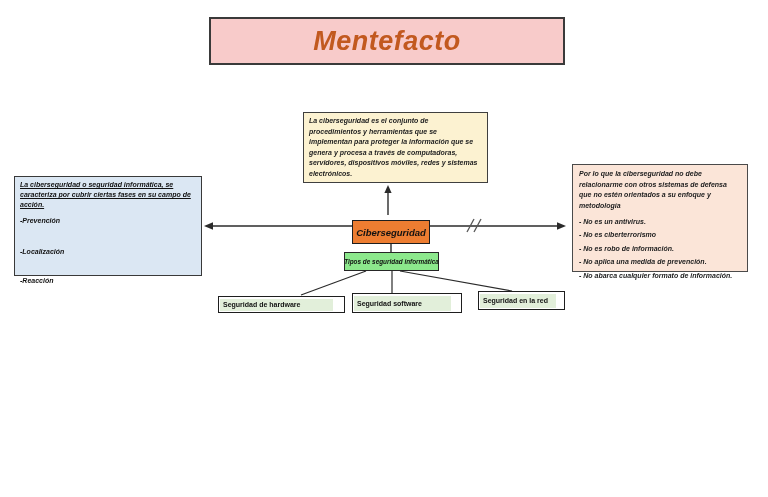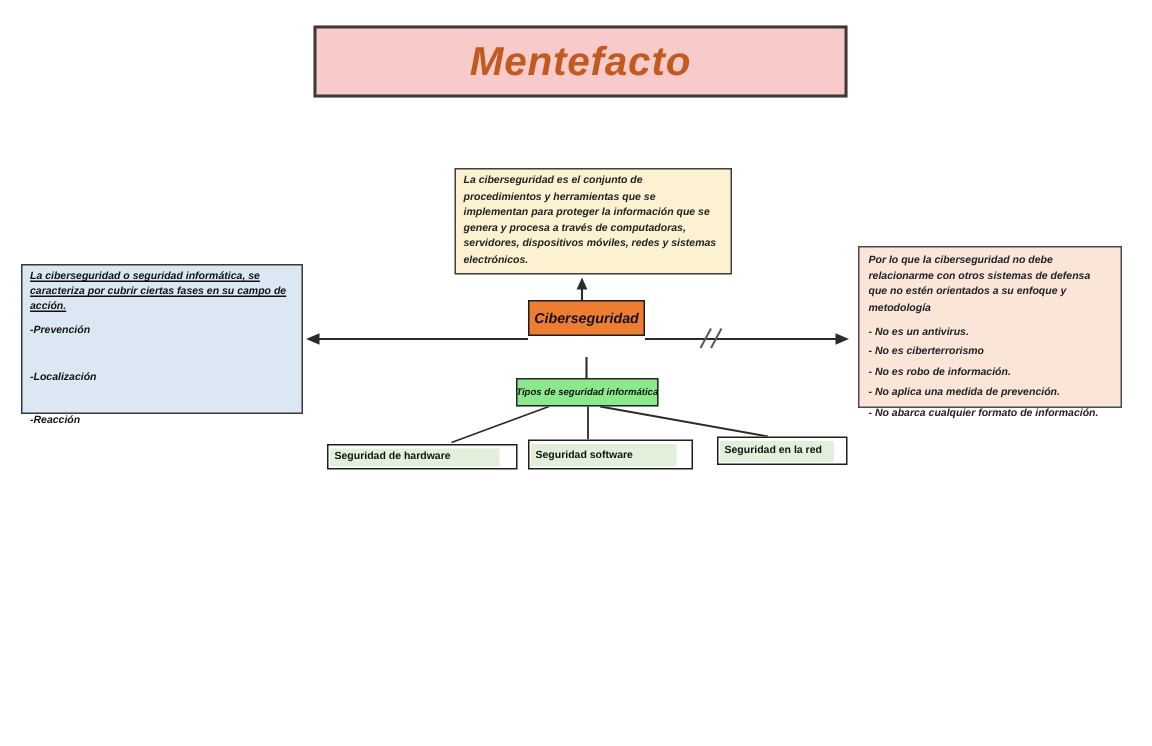--- a/index.html
+++ b/index.html
@@ -67,21 +67,21 @@
     font-size: 7px; line-height: 1.5; font-style: italic; font-weight: 600;
     color: #222;
   }
   .excl-item {
     font-size: 7px; font-style: italic; font-weight: 600; color: #222;
     margin-top: 6.5px;
   }
 
   
   .central-node {
-    left: 352px; top: 200px; width: 78px; height: 24px;
+    left: 352px; top: 220px; width: 78px; height: 24px;
     background: #ed7d31;
     border: 1.8px solid #1e1e1e;
     display: flex; align-items: center; justify-content: center;
   }
   .central-label {
     font-size: 9.5px; font-style: italic; font-weight: 600; color: #111;
   }
 
   
   .types-node {

